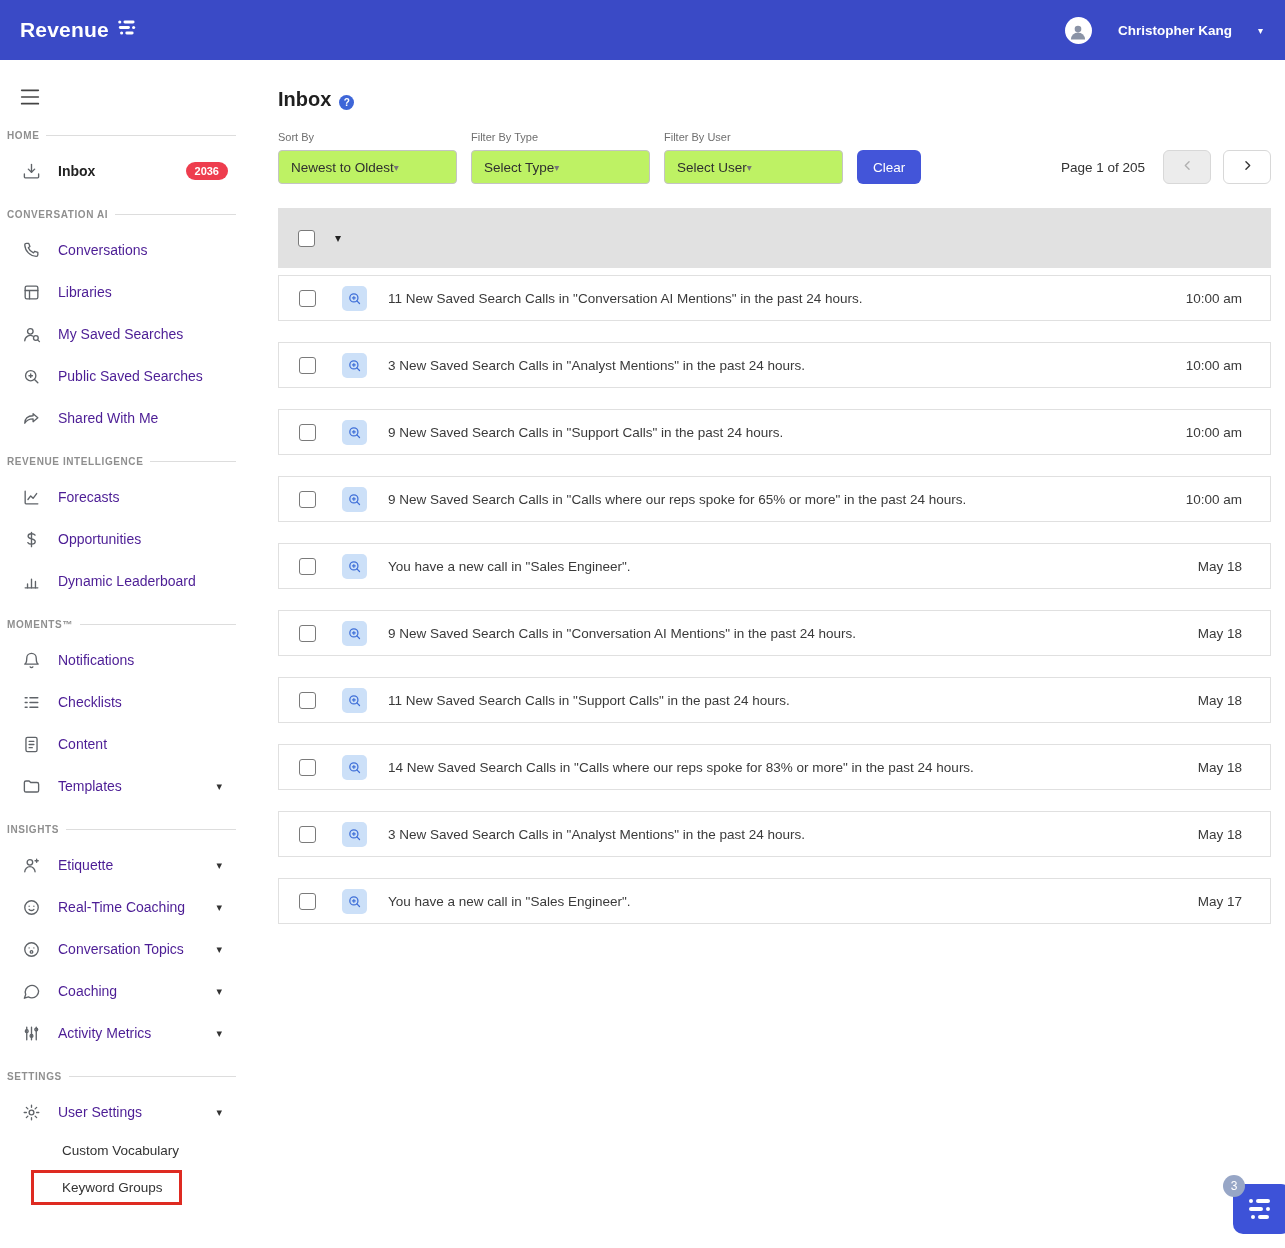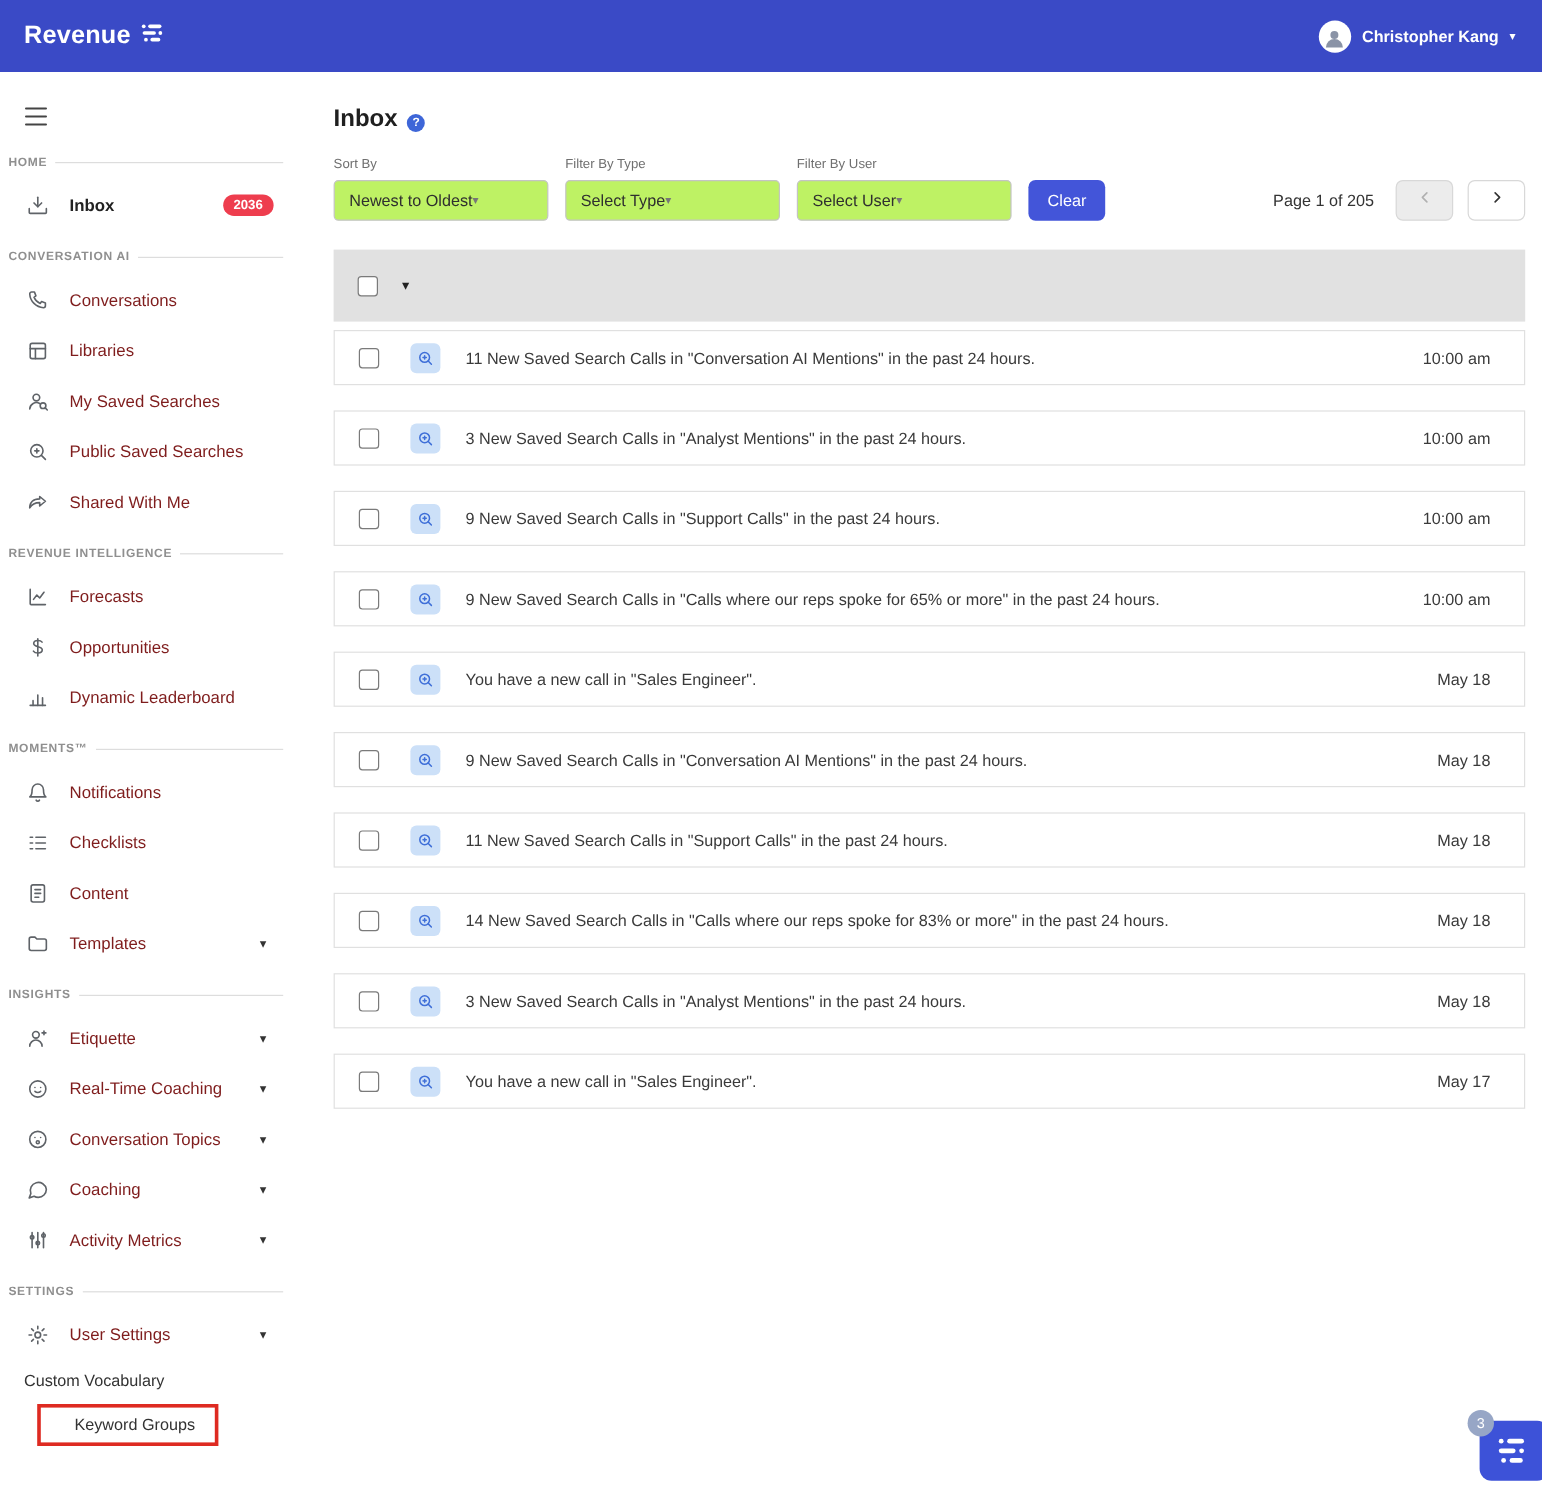--- a/index.html
+++ b/index.html
@@ -7,43 +7,43 @@
   body {
     font-family: "Liberation Sans", sans-serif;
     background:#fff; color:#333; overflow:hidden; position:relative;
   }
 
   
   header { height:60px; background:#3A4AC6; display:flex; align-items:center; justify-content:space-between; padding:0 22px 0 20px; }
   .brand { display:flex; align-items:flex-start; gap:8px; color:#fff; cursor:pointer; }
   .brand-text { font-size:21px; font-weight:800; letter-spacing:.2px; }
   .brand-mark svg { width:24px; height:19px; display:block; }
-  .user-menu { display:flex; align-items:center; gap:9px; color:#fff; cursor:pointer; }
+  .user-menu { display:flex; align-items:center; gap:26px; color:#fff; cursor:pointer; }
   .avatar { width:27px; height:27px; border-radius:50%; background:#fff; display:flex; align-items:center; justify-content:center; overflow:hidden; }
   .avatar svg { width:20px; height:20px; margin-top:3px; }
   .user-name { font-size:13.5px; font-weight:700; }
   .user-caret { font-size:10px; color:#fff; }
 
   
   .layout { display:flex; height:1188px; }
 
   
   aside { width:236px; flex:none; padding-top:20px; }
   .hamburger { margin:8px 0 4px 20px; background:none; border:none; cursor:pointer; display:block; }
   .hamburger svg { width:20px; height:18px; stroke:#444; stroke-width:2; stroke-linecap:round; fill:none; }
   .section-label { display:flex; align-items:center; gap:7px; padding:17px 0 9px 7px; font-size:10px; font-weight:700; letter-spacing:.6px; color:#8f8f8f; }
   .section-label .rule { flex:1; height:1px; background:#ddd; }
   .nav-item { height:42px; display:flex; align-items:center; padding:0 8px 0 22px; cursor:pointer; }
   .nav-item .icon { width:19px; height:19px; color:#5f6368; display:inline-flex; flex:none; }
   .icon svg { width:100%; height:100%; fill:none; stroke:currentColor; stroke-width:1.7; stroke-linecap:round; stroke-linejoin:round; }
-  .nav-label { margin-left:17px; font-size:14px; color:#7f1d1d; }
+  .nav-label { margin-left:17px; font-size:14px; color:#4c1d95; }
   .nav-item.active .nav-label { font-weight:700; color:#222; }
   .badge { margin-left:auto; background:#EE3D4E; color:#fff; font-size:11px; font-weight:700; padding:3px 9px; border-radius:10px; }
   .chev { margin-left:auto; margin-right:6px; font-size:11px; color:#333; }
-  .sub-item { height:35px; display:flex; align-items:center; font-size:13.5px; color:#333; cursor:pointer;margin-left:20px; }
+  .sub-item { height:35px; display:flex; align-items:center; padding-left:62px; font-size:13.5px; color:#333; cursor:pointer; }
   .sub-item.highlight { height:auto; padding:7px 16px 7px 28px; margin:2px 12px 2px 31px; border:3px solid #DE2A21; width:max-content; }
 
   
   main { flex:1; padding:0 14px 0 42px; }
   .title-row { margin-top:28px; display:flex; align-items:center; gap:8px; }
   .title-row h1 { font-size:20px; font-weight:700; color:#1f1f1f; }
   .help { width:15px; height:15px; border-radius:50%; background:#3E66D8; color:#fff; font-size:10px; font-weight:700; display:flex; align-items:center; justify-content:center; transform:translateY(3px); cursor:pointer; }
 
   .toolbar { margin-top:20px; display:flex; align-items:flex-end; }
   .filter-group { width:179px; margin-right:14px; }

